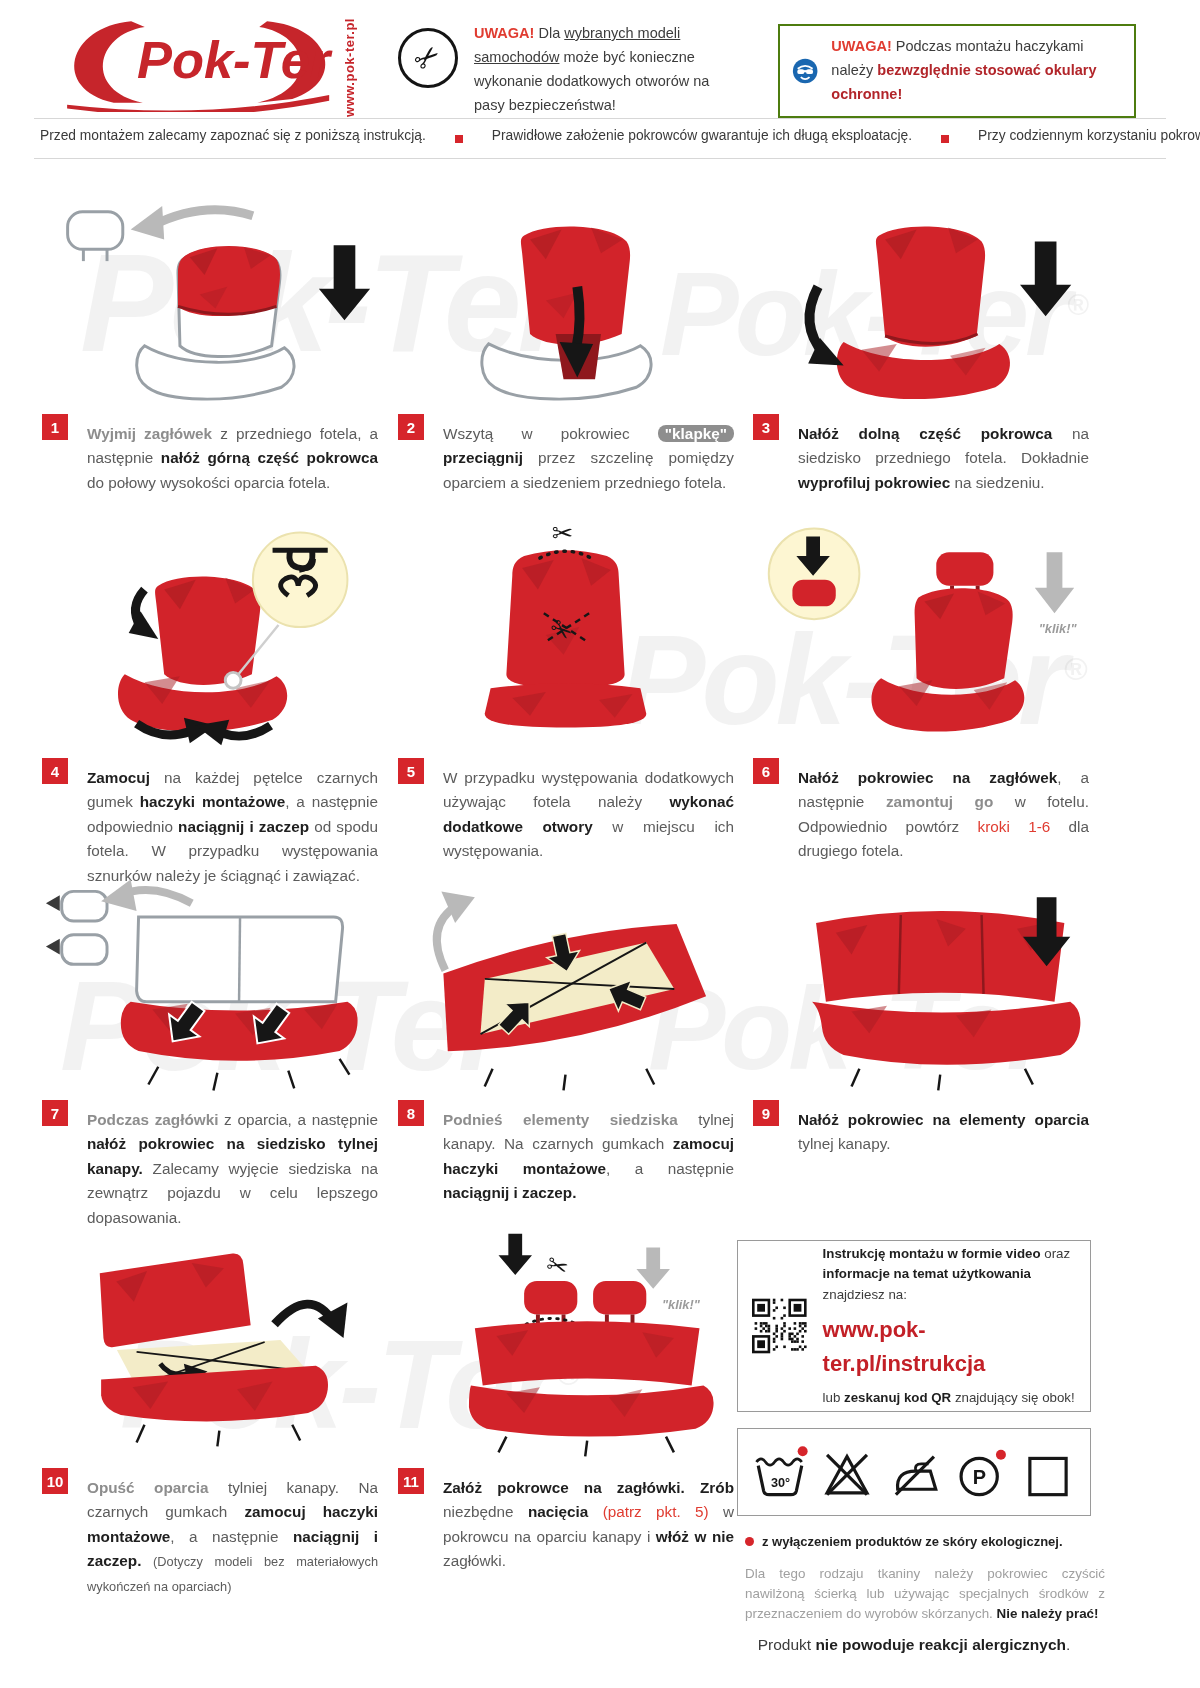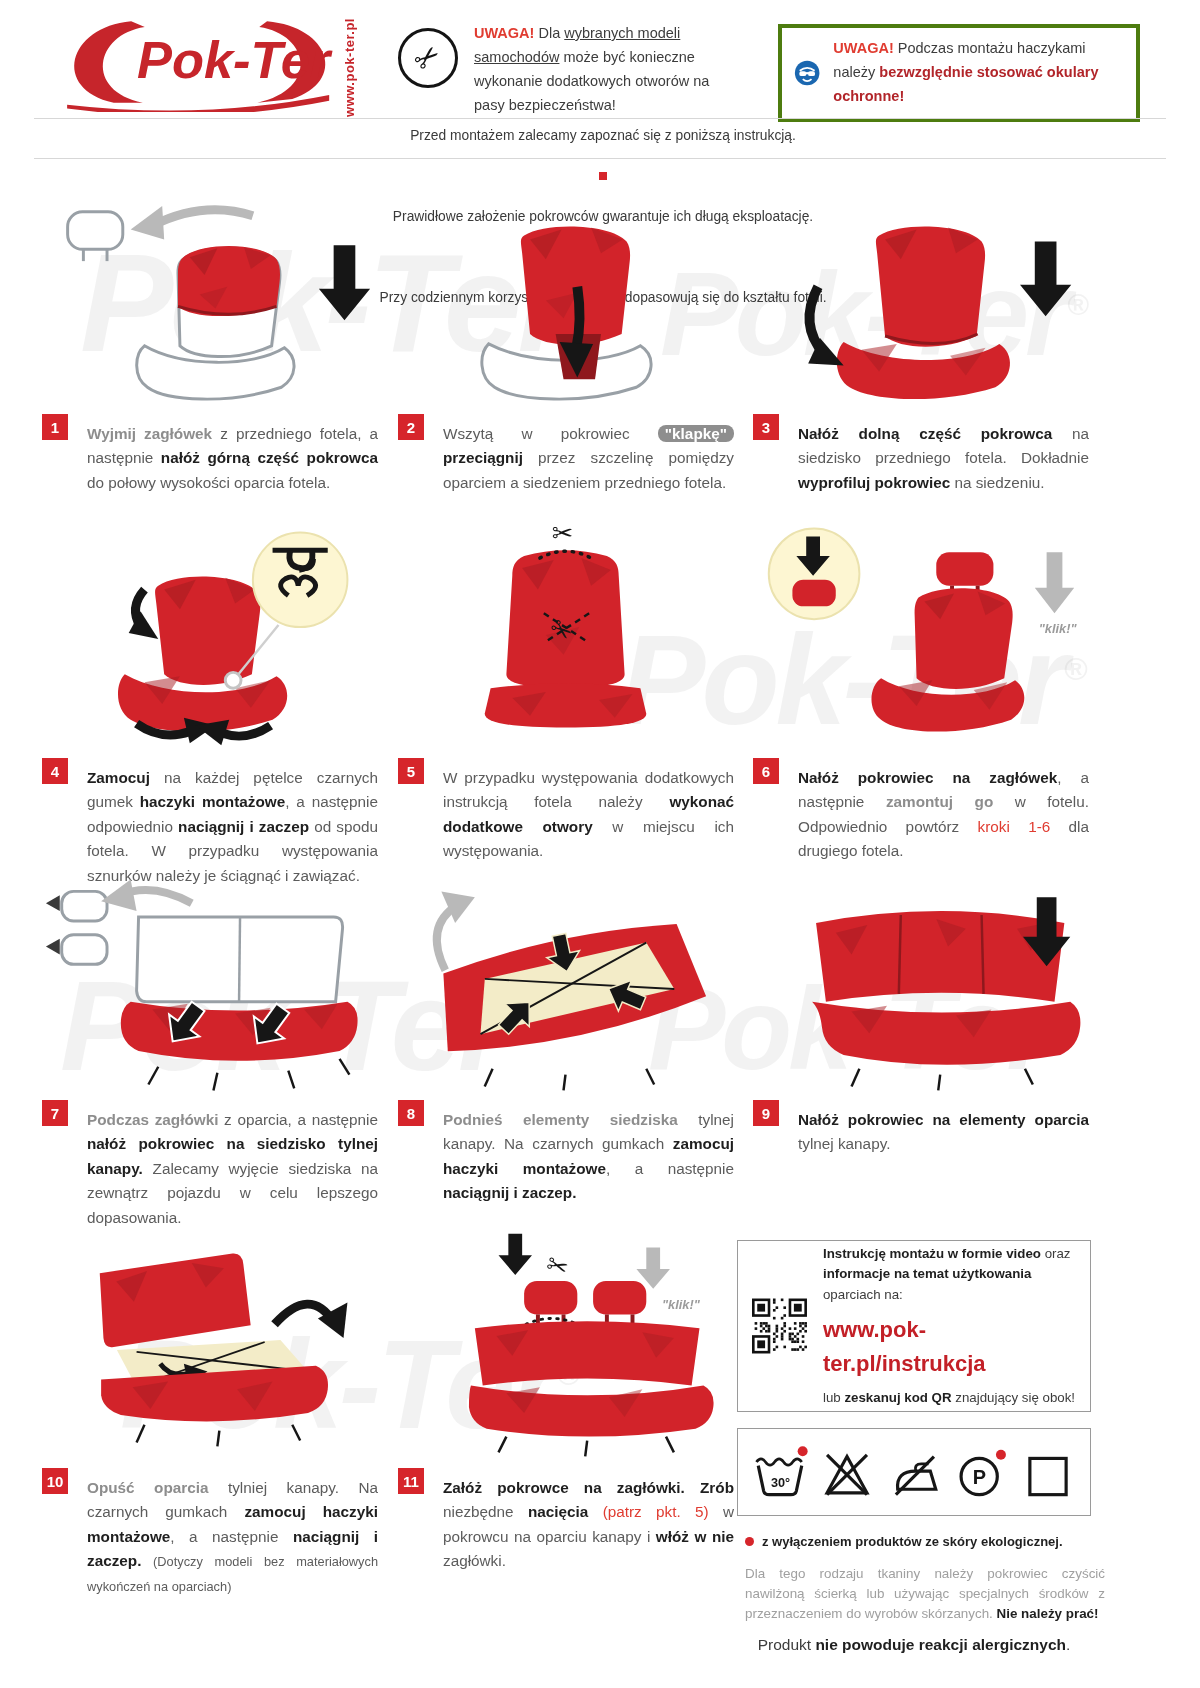--- a/index.html
+++ b/index.html
@@ -8,25 +8,25 @@
 
   
   .hdr-logo{position:absolute;left:38px;top:12px;width:330px;height:100px;}
   .hdr-site{position:absolute;left:342px;top:18px;width:16px;color:#c6252b;font-weight:bold;
             font-size:13px;writing-mode:vertical-rl;transform:rotate(180deg);letter-spacing:.5px;}
   .notice{position:absolute;left:398px;top:22px;width:340px;display:flex;gap:16px;align-items:flex-start;}
   .sciss-circle{flex:none;width:54px;height:54px;border:3.5px solid #141414;border-radius:50%;
                 display:flex;align-items:center;justify-content:center;margin-top:6px;}
   .sciss-circle span{font-size:30px;color:#141414;transform:rotate(-40deg);line-height:1;}
   .notice p, .notice-box p{margin:0;font-size:14.5px;line-height:1.65;color:#3c3c3c;}
-  .notice-box{position:absolute;left:778px;top:24px;width:330px;border:4px solid #4d7c0f;
+  .notice-box{position:absolute;left:778px;top:24px;width:330px;border:2px solid #4d7c0f;
               padding:9px 12px;display:flex;gap:13px;align-items:center;background:#fff;}
   .hr{position:absolute;left:34px;right:34px;height:1px;background:#d7d7d7;}
   .bullets{position:absolute;left:40px;top:128px;width:1126px;font-size:13.8px;color:#3a3a3a;
-           display:flex;align-items:center;gap:29px;white-space:nowrap;flex-direction:column;}
+           display:flex;align-items:flex-end;gap:29px;white-space:nowrap;}
   .sq{flex:none;width:8px;height:8px;background:#d6252b;}
   .redline{position:absolute;left:40px;top:170px;width:1126px;font-size:14.2px;font-weight:500;color:#e8382c;}
 
   
   .col1{left:42px;} .col2{left:398px;} .col3{left:753px;}
   .ill{position:absolute;width:335px;height:212px;}
   .r1i{top:196px;} .r2i{top:514px;height:234px;} .r3i{top:874px;height:220px;} .r4i{top:1228px;height:232px;}
   .ill-svg{width:100%;height:100%;}
   .stept{position:absolute;width:344px;display:flex;gap:11px;align-items:flex-start;}
   .r1t{top:414px;} .r2t{top:758px;} .r3t{top:1100px;} .r4t{top:1468px;}
@@ -234,21 +234,21 @@
       <text x="290" y="118" class="klik">"klik!"</text>
     </svg>
   </div>
 
   <div class="stept r2t col1">
     <span class="stepnum">4</span>
     <p class="steptext"><span class="seg-bold">Zamocuj</span><span> na każdej pętelce czarnych gumek </span><span class="seg-bold">haczyki montażowe</span><span>, a następnie odpowiednio </span><span class="seg-bold">naciągnij i zaczep</span><span> od spodu fotela. W przypadku występowania sznurków należy je ściągnąć i zawiązać.</span></p>
   </div>
   <div class="stept r2t col2">
     <span class="stepnum">5</span>
-    <p class="steptext"><span>W przypadku występowania dodatkowych instrukcją fotela należy </span><span class="seg-bold">wykonać dodatkowe otwory</span><span> w miejscu ich występowania.</span></p>
+    <p class="steptext"><span>W przypadku występowania dodatkowych używając fotela należy </span><span class="seg-bold">wykonać dodatkowe otwory</span><span> w miejscu ich występowania.</span></p>
   </div>
   <div class="stept r2t col3">
     <span class="stepnum">6</span>
     <p class="steptext"><span class="seg-bold">Nałóż pokrowiec na zagłówek</span><span>, a następnie </span><span class="seg-graybold">zamontuj go</span><span> w fotelu. Odpowiednio powtórz </span><span class="seg-red">kroki 1-6</span><span> dla drugiego fotela.</span></p>
   </div>
 
   <div class="ill r3i col1">
     <svg class="ill-svg" viewBox="0 0 340 220">
       <rect x="20" y="16" width="46" height="30" rx="12" fill="#fff" stroke="#99a0a6" stroke-width="3"></rect>
       <rect x="20" y="60" width="46" height="30" rx="12" fill="#fff" stroke="#99a0a6" stroke-width="3"></rect>
@@ -454,21 +454,21 @@
         <rect x="114" y="66" width="6" height="6" fill="#111"></rect>
         <rect x="114" y="84" width="6" height="6" fill="#111"></rect>
         <rect x="114" y="96" width="6" height="6" fill="#111"></rect>
         <rect x="114" y="114" width="6" height="6" fill="#111"></rect>
         <rect x="120" y="54" width="6" height="6" fill="#111"></rect>
         <rect x="120" y="60" width="6" height="6" fill="#111"></rect>
         <rect x="120" y="72" width="6" height="6" fill="#111"></rect>
         <rect x="120" y="108" width="6" height="6" fill="#111"></rect>
       </svg>
     <div class="qtxt">
-      <span><span class="seg-bold">Instrukcję montażu w formie video</span><span> oraz </span><span class="seg-bold">informacje na temat użytkowania</span><span> oparciach na:</span></span>
+      <span><span class="seg-bold">Instrukcję montażu w formie video</span><span> oraz </span><span class="seg-bold">informacje na temat użytkowania</span><span> znajdziesz na:</span></span>
       <span class="qrurl">www.pok-ter.pl/instrukcja</span>
       <span><span>lub </span><span class="seg-bold">zeskanuj kod QR</span><span> znajdujący się obok!</span></span>
     </div>
   </div>
 
   <div class="carebox">
     <svg class="careico" viewBox="0 0 64 66">
       <path d="M6,22 q5,-7 10,0 q5,7 10,0 q5,-7 10,0 q5,7 10,0 q5,-7 10,0" stroke="#161616" stroke-width="3" fill="none"></path>
       <path d="M8,26 L14,54 Q15,58 20,58 L44,58 Q49,58 50,54 L56,26" stroke="#161616" stroke-width="3.5" fill="none"></path>
       <text x="22" y="50" font-size="14" font-weight="bold" fill="#161616">30°</text>

